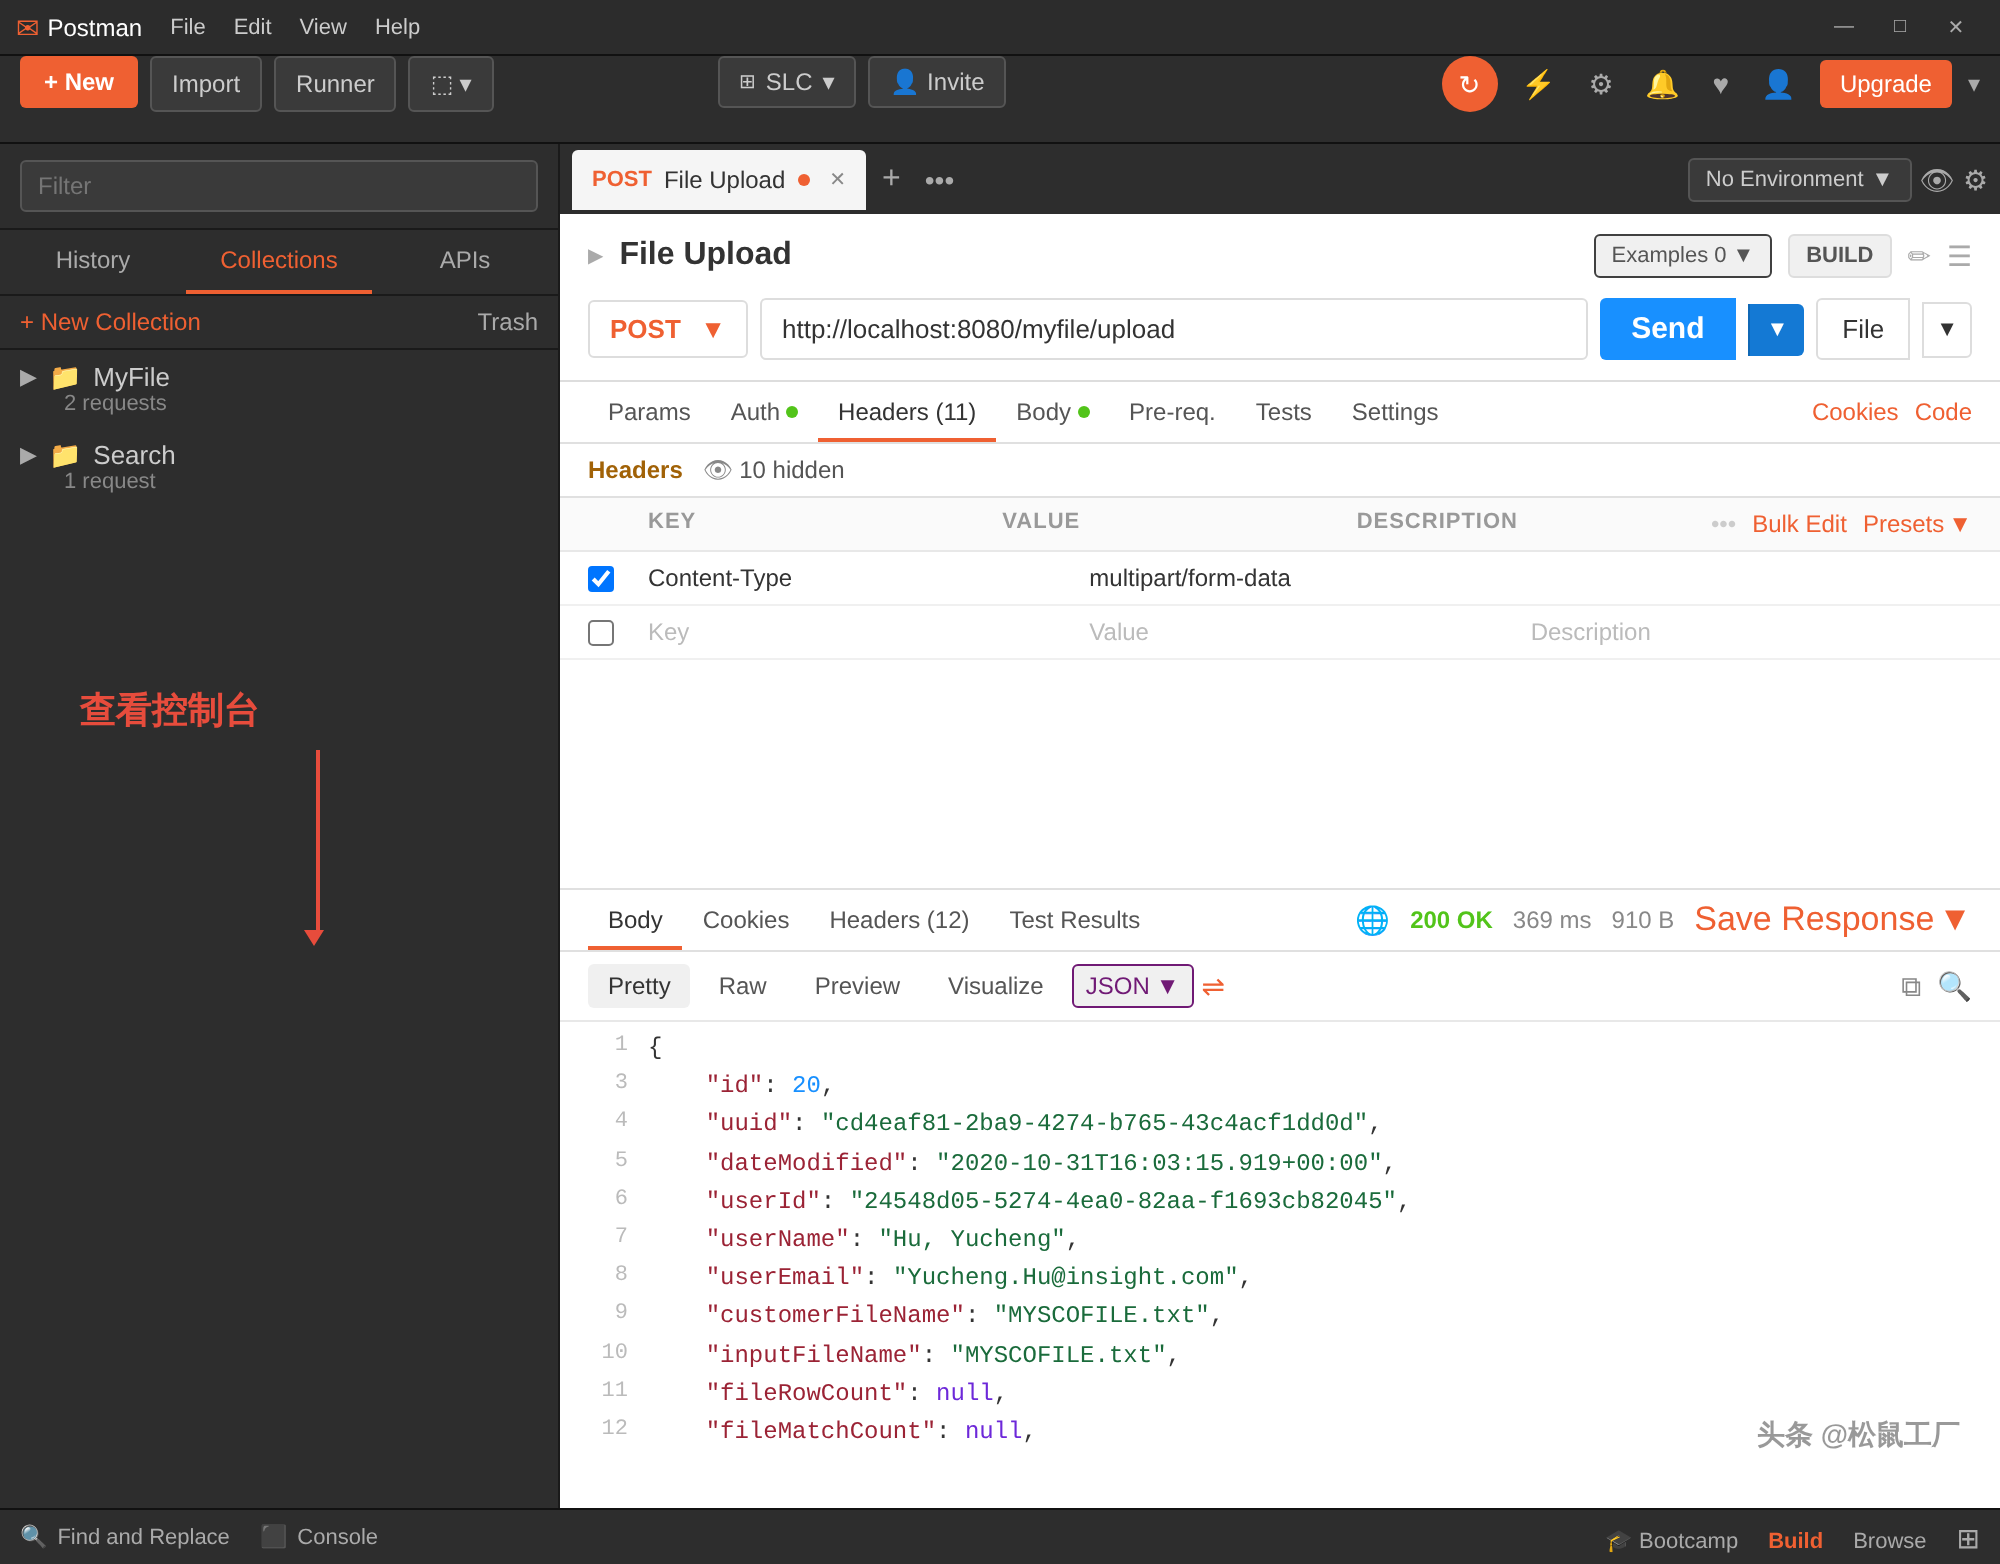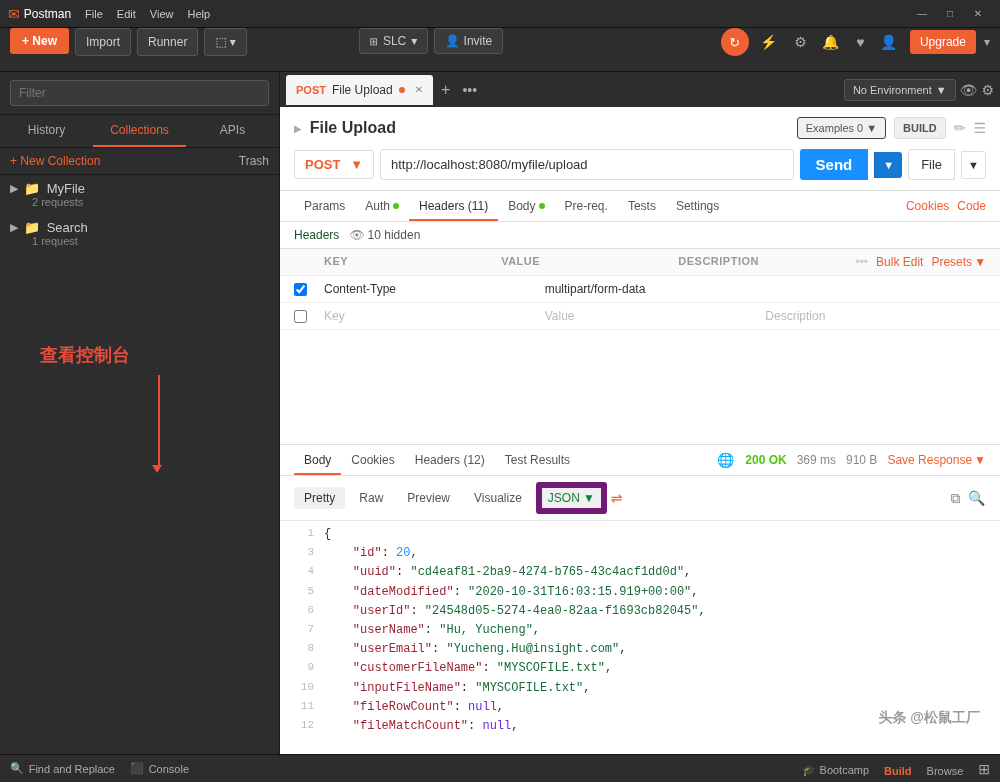--- a/index.html
+++ b/index.html
@@ -86,21 +86,21 @@
     .req-tab.active { color: #333; }
     .req-tab.active::after { content: ''; position: absolute; bottom: 0; left: 0; right: 0; height: 2px; background: #ef6032; }
     .tab-dot-orange { width: 6px; height: 6px; border-radius: 50%; background: #52c41a; display: inline-block; }
     .tab-dot-green { width: 6px; height: 6px; border-radius: 50%; background: #52c41a; display: inline-block; }
     .cookies-link { margin-left: auto; color: #ef6032; font-size: 12px; cursor: pointer; }
     .code-link { color: #ef6032; font-size: 12px; cursor: pointer; margin-left: 6px; }
 
     
     .headers-subtab { background: #fff; display: flex; align-items: center; padding: 6px 14px; border-bottom: 1px solid #e0e0e0; gap: 10px; }
     .subtab-item { font-size: 12px; color: #555; cursor: pointer; }
-    .subtab-item.active { color: #14532d; font-weight: 400; }
+    .subtab-item.active { color: #a16207; font-weight: 700; }
     .hidden-badge { display: flex; align-items: center; gap: 3px; color: #555; font-size: 12px; cursor: pointer; }
     .eye-icon { color: #888; font-size: 12px; }
 
     
     .headers-table { background: #fff; flex: 1; overflow: auto; }
     .table-header { display: flex; padding: 6px 14px; border-bottom: 1px solid #e8e8e8; background: #fafafa; }
     .col-check { width: 30px; }
     .col-key { flex: 1; font-size: 11px; color: #999; font-weight: 600; text-transform: uppercase; letter-spacing: 0.5px; }
     .col-value { flex: 1; font-size: 11px; color: #999; font-weight: 600; text-transform: uppercase; letter-spacing: 0.5px; }
     .col-desc { flex: 1; font-size: 11px; color: #999; font-weight: 600; text-transform: uppercase; letter-spacing: 0.5px; }
@@ -118,29 +118,29 @@
     
     .response-area { background: #fff; border-top: 1px solid #e0e0e0; display: flex; flex-direction: column; height: 310px; }
     .resp-tabs { display: flex; align-items: center; padding: 0 14px; border-bottom: 1px solid #e0e0e0; }
     .resp-tab { padding: 8px 10px; font-size: 12px; color: #555; cursor: pointer; position: relative; }
     .resp-tab.active { color: #333; }
     .resp-tab.active::after { content: ''; position: absolute; bottom: 0; left: 0; right: 0; height: 2px; background: #ef6032; }
     .resp-status { margin-left: auto; display: flex; align-items: center; gap: 10px; font-size: 12px; }
     .status-ok { color: #52c41a; font-weight: 600; }
     .status-time { color: #888; }
     .status-size { color: #888; }
-    .save-resp-btn { color: #ef6032; font-size: 12px; cursor: pointer; display: flex; align-items: center; gap: 2px; }
+    .save-resp-btn { color: #ef6032; font-size: 17px; cursor: pointer; display: flex; align-items: center; gap: 2px; }
     .globe-icon { color: #888; font-size: 14px; cursor: pointer; }
 
     
     .resp-subtabs { display: flex; align-items: center; padding: 6px 14px; border-bottom: 1px solid #e8e8e8; gap: 4px; }
     .resp-subtab { padding: 4px 10px; font-size: 12px; color: #555; cursor: pointer; border-radius: 3px; }
     .resp-subtab.active { background: #f0f0f0; color: #333; }
     .resp-format { display: flex; align-items: center; gap: 4px; }
-    .format-select { background: #f0f0f0; border: 6px solid #701a75; border-radius: 3px; padding: 3px 6px; font-size: 12px; color: #15803d; cursor: pointer; display: flex; align-items: center; gap: 3px; }
+    .format-select { background: #f0f0f0; border: 1px solid #701a75; border-radius: 3px; padding: 3px 6px; font-size: 12px; color: #701a75; cursor: pointer; display: flex; align-items: center; gap: 3px; }
     .resp-actions { margin-left: auto; display: flex; gap: 8px; }
     .resp-action-icon { color: #888; font-size: 14px; cursor: pointer; }
 
     
     .json-viewer { background: #fff; overflow-y: auto; flex: 1; padding: 0; }
     .json-content { padding: 4px 14px; font-family: 'Consolas', 'Courier New', monospace; font-size: 12px; }
     .json-line { display: flex; gap: 0; align-items: flex-start; line-height: 1.6; }
     .line-num { color: #bbb; min-width: 30px; text-align: right; padding-right: 10px; user-select: none; font-size: 11px; }
     .json-text { color: #333; white-space: pre; }
     .json-key { color: #9B2335; }

